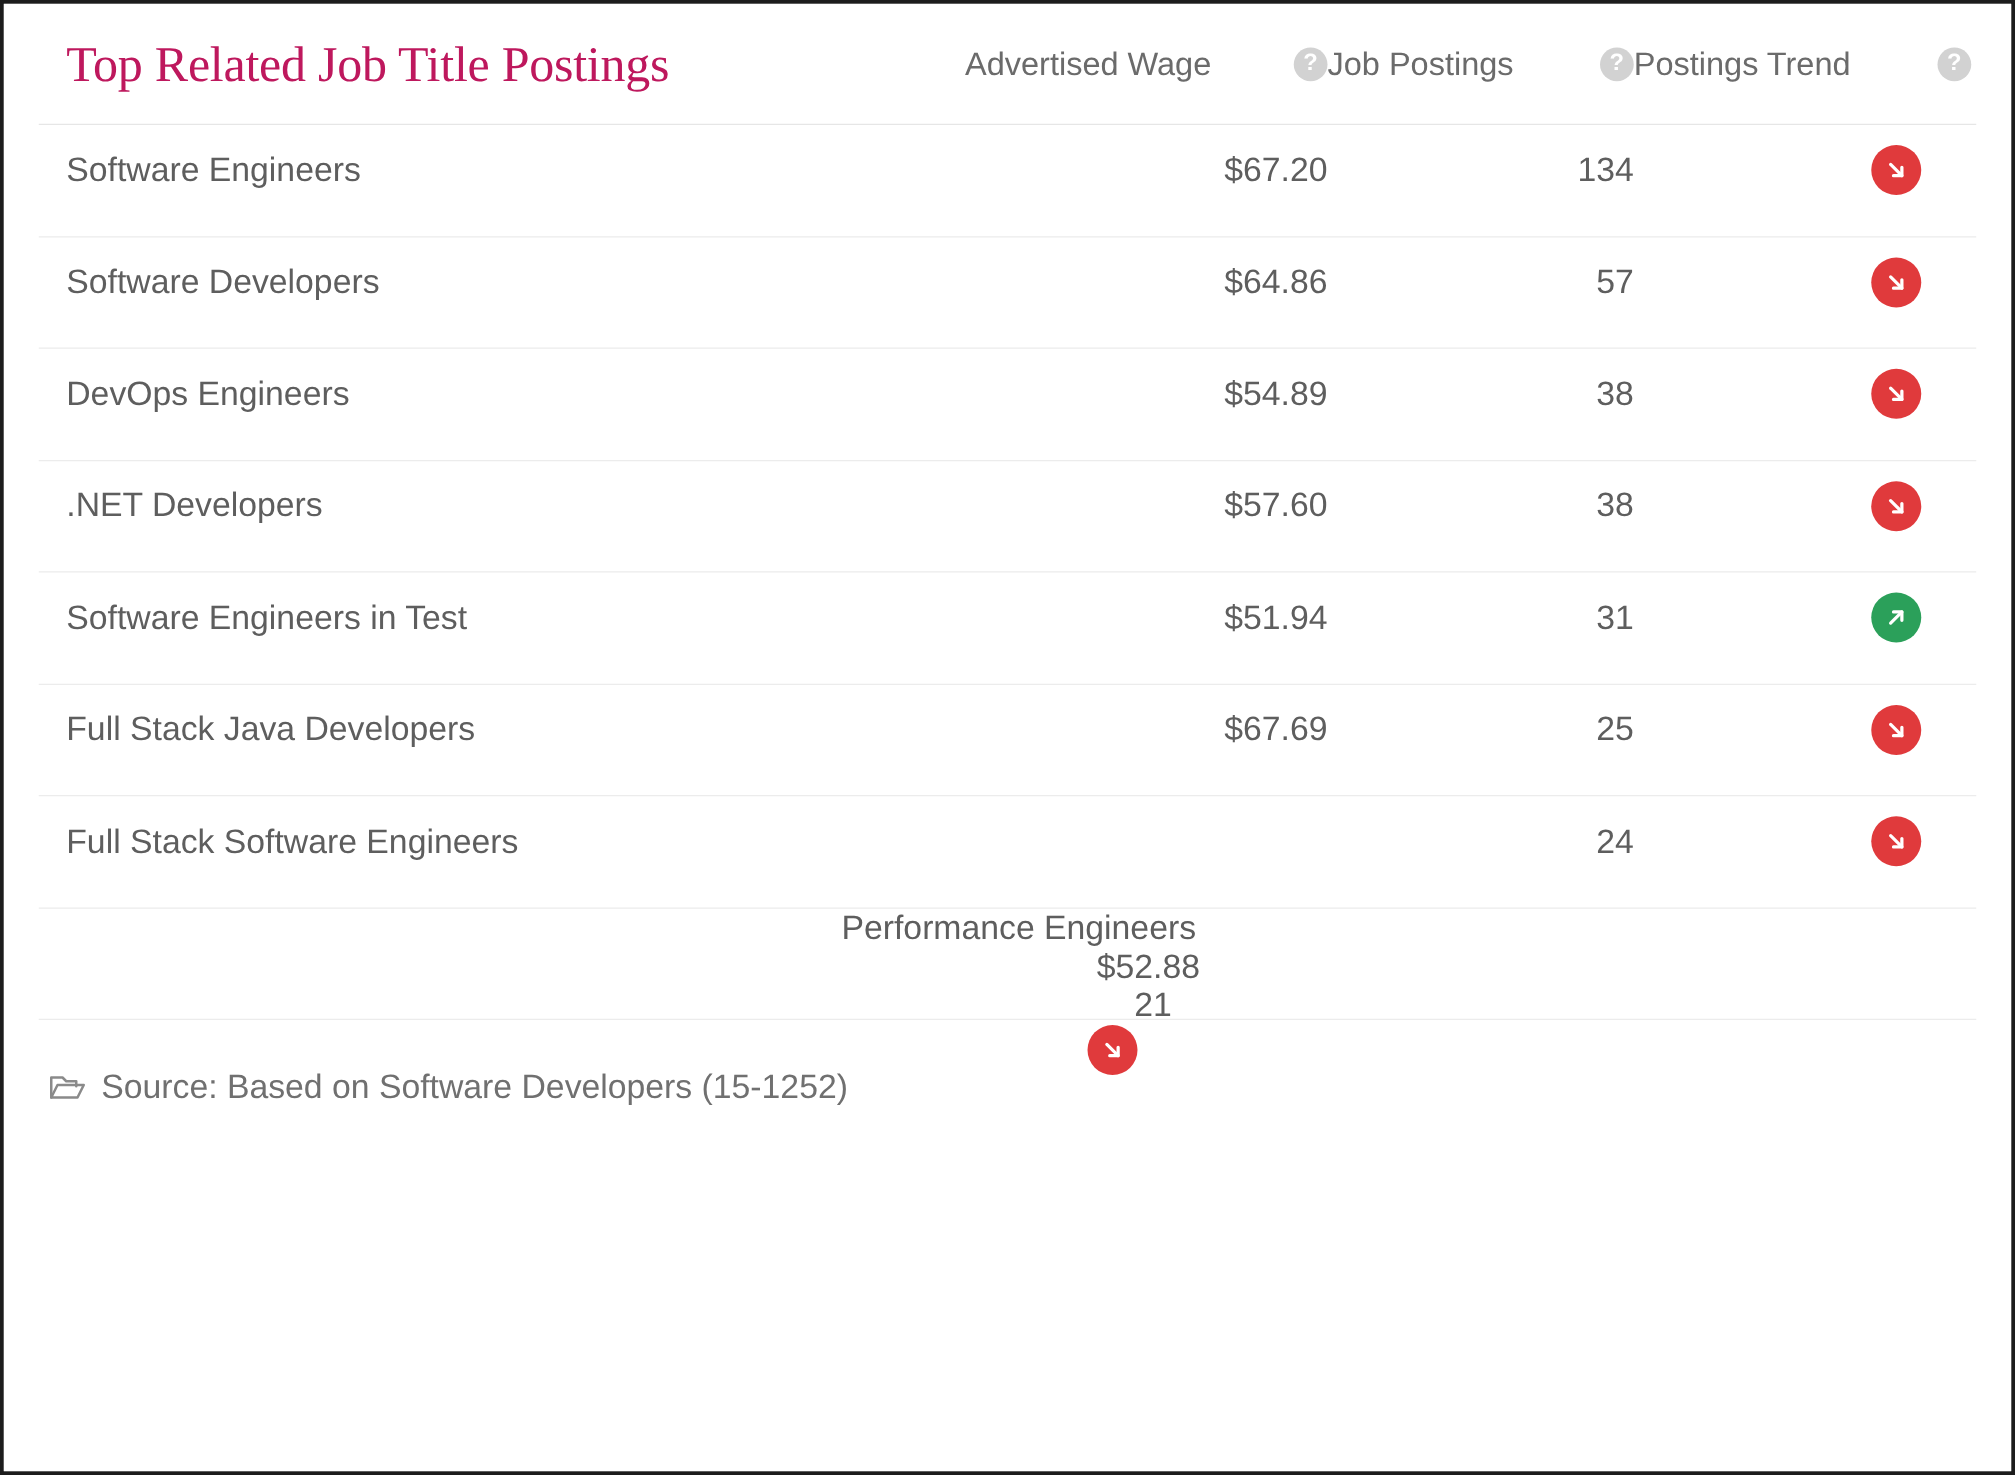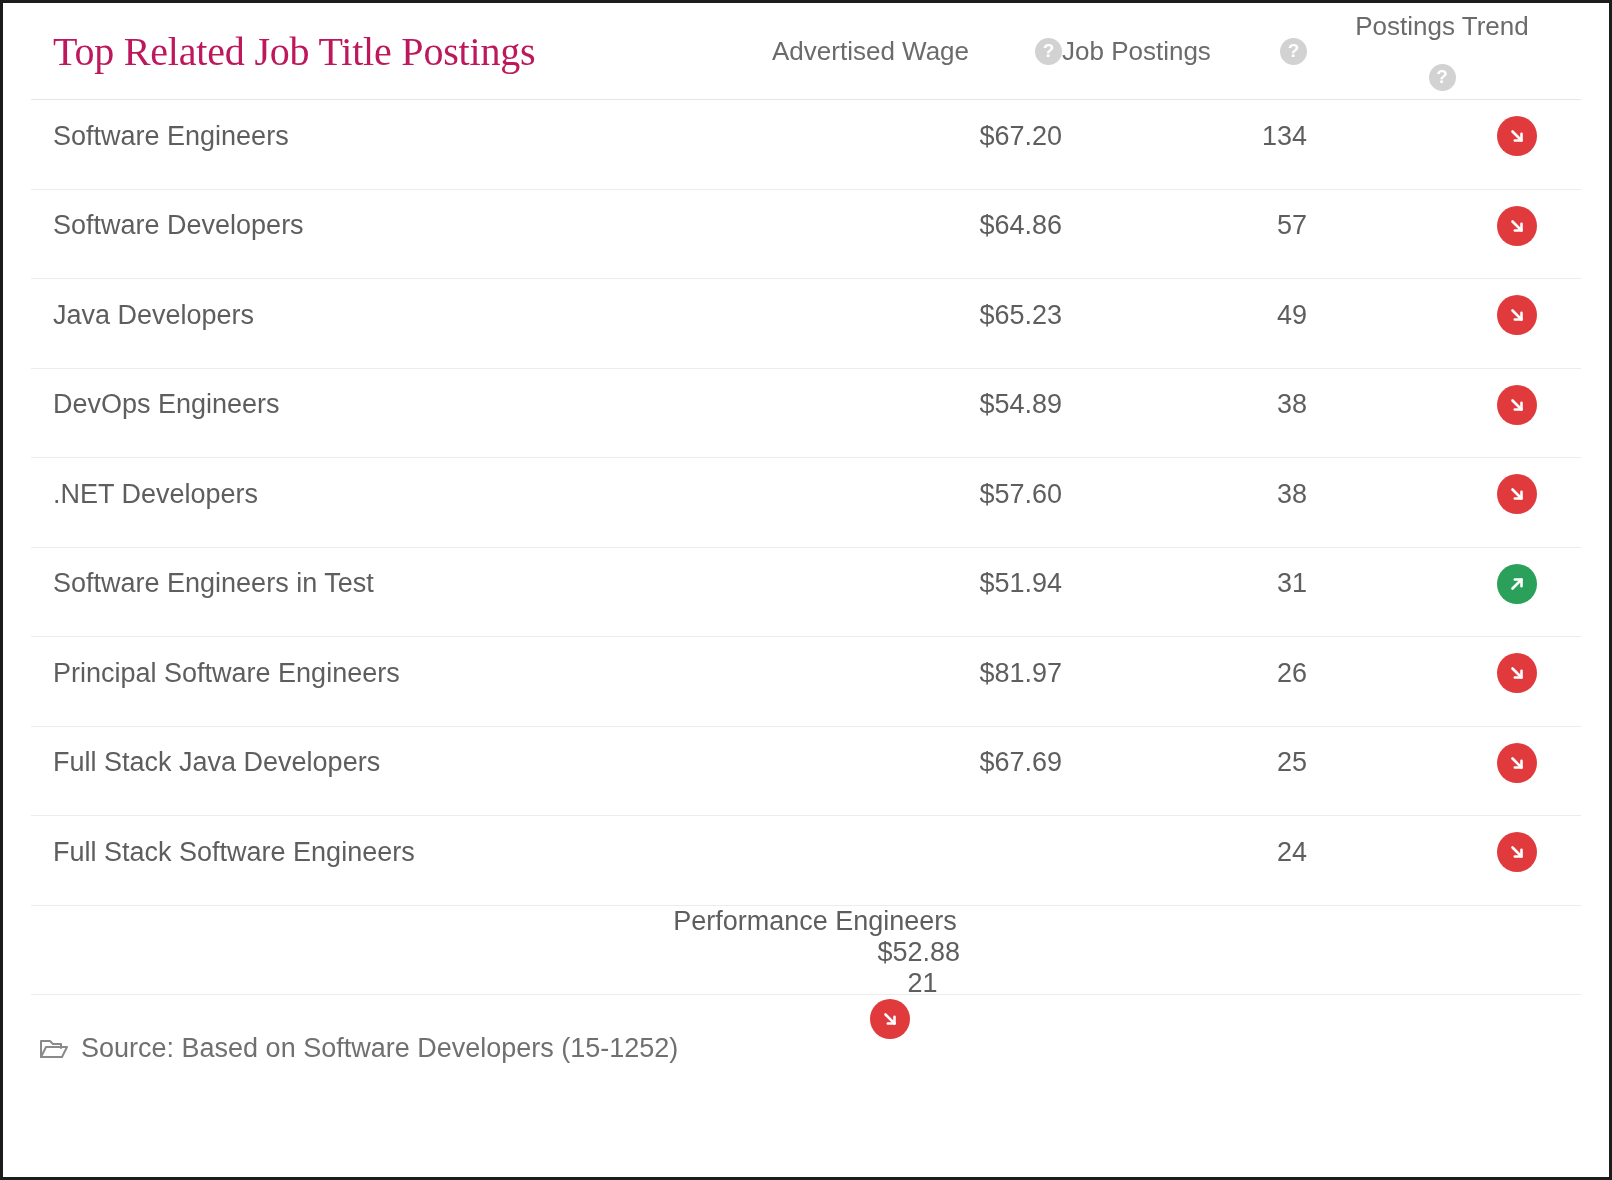--- a/index.html
+++ b/index.html
@@ -53,21 +53,21 @@
     align-items: center;
     justify-content: space-between;
     gap: 22px;
     font-size: 26px;
     color: #6b6b6b;
     white-space: nowrap;
     flex: 0 0 auto;
   }
   .col-wage  { width: 290px; }
   .col-posts { width: 245px; }
-  .col-trend { width: 270px; flex-direction: column; }
+  .col-trend { width: 270px; }
   .help-icon {
     display: inline-flex;
     align-items: center;
     justify-content: center;
     width: 27px;
     height: 27px;
     border-radius: 50%;
     background: #d2d2d2;
     color: #ffffff;
     font-size: 19px;
@@ -192,36 +192,20 @@
               <svg width="24" height="24" viewBox="0 0 24 24">
                 <g stroke="#fff" stroke-width="2.6" stroke-linecap="round" stroke-linejoin="round" fill="none">
                   <path d="M7.5 7.5 L16.5 16.5"></path>
                   <path d="M16.5 9.8 V16.5 H9.8"></path>
                 </g>
               </svg>
             </span>
           </div>
         </div>
         <div class="row">
-          <div class="cell-title">Java Developers</div>
-          <div class="hspacer"></div>
-          <div class="cell-num cell-wage">$65.23</div>
-          <div class="cell-num cell-posts">49</div>
-          <div class="cell-trend">
-            <span class="trend-badge" style="background: rgb(224, 58, 60);">
-              <svg width="24" height="24" viewBox="0 0 24 24">
-                <g stroke="#fff" stroke-width="2.6" stroke-linecap="round" stroke-linejoin="round" fill="none">
-                  <path d="M7.5 7.5 L16.5 16.5"></path>
-                  <path d="M16.5 9.8 V16.5 H9.8"></path>
-                </g>
-              </svg>
-            </span>
-          </div>
-        </div>
-        <div class="row">
           <div class="cell-title">DevOps Engineers</div>
           <div class="hspacer"></div>
           <div class="cell-num cell-wage">$54.89</div>
           <div class="cell-num cell-posts">38</div>
           <div class="cell-trend">
             <span class="trend-badge" style="background: rgb(224, 58, 60);">
               <svg width="24" height="24" viewBox="0 0 24 24">
                 <g stroke="#fff" stroke-width="2.6" stroke-linecap="round" stroke-linejoin="round" fill="none">
                   <path d="M7.5 7.5 L16.5 16.5"></path>
                   <path d="M16.5 9.8 V16.5 H9.8"></path>
@@ -250,36 +234,20 @@
           <div class="cell-title">Software Engineers in Test</div>
           <div class="hspacer"></div>
           <div class="cell-num cell-wage">$51.94</div>
           <div class="cell-num cell-posts">31</div>
           <div class="cell-trend">
             <span class="trend-badge" style="background: rgb(43, 160, 90);">
               <svg width="24" height="24" viewBox="0 0 24 24">
                 <g stroke="#fff" stroke-width="2.6" stroke-linecap="round" stroke-linejoin="round" fill="none">
                   <path d="M7.5 16.5 L16.5 7.5"></path>
                   <path d="M9.8 7.5 H16.5 V14.2"></path>
-                </g>
-              </svg>
-            </span>
-          </div>
-        </div>
-        <div class="row">
-          <div class="cell-title">Principal Software Engineers</div>
-          <div class="hspacer"></div>
-          <div class="cell-num cell-wage">$81.97</div>
-          <div class="cell-num cell-posts">26</div>
-          <div class="cell-trend">
-            <span class="trend-badge" style="background: rgb(224, 58, 60);">
-              <svg width="24" height="24" viewBox="0 0 24 24">
-                <g stroke="#fff" stroke-width="2.6" stroke-linecap="round" stroke-linejoin="round" fill="none">
-                  <path d="M7.5 7.5 L16.5 16.5"></path>
-                  <path d="M16.5 9.8 V16.5 H9.8"></path>
                 </g>
               </svg>
             </span>
           </div>
         </div>
         <div class="row">
           <div class="cell-title">Full Stack Java Developers</div>
           <div class="hspacer"></div>
           <div class="cell-num cell-wage">$67.69</div>
           <div class="cell-num cell-posts">25</div>

